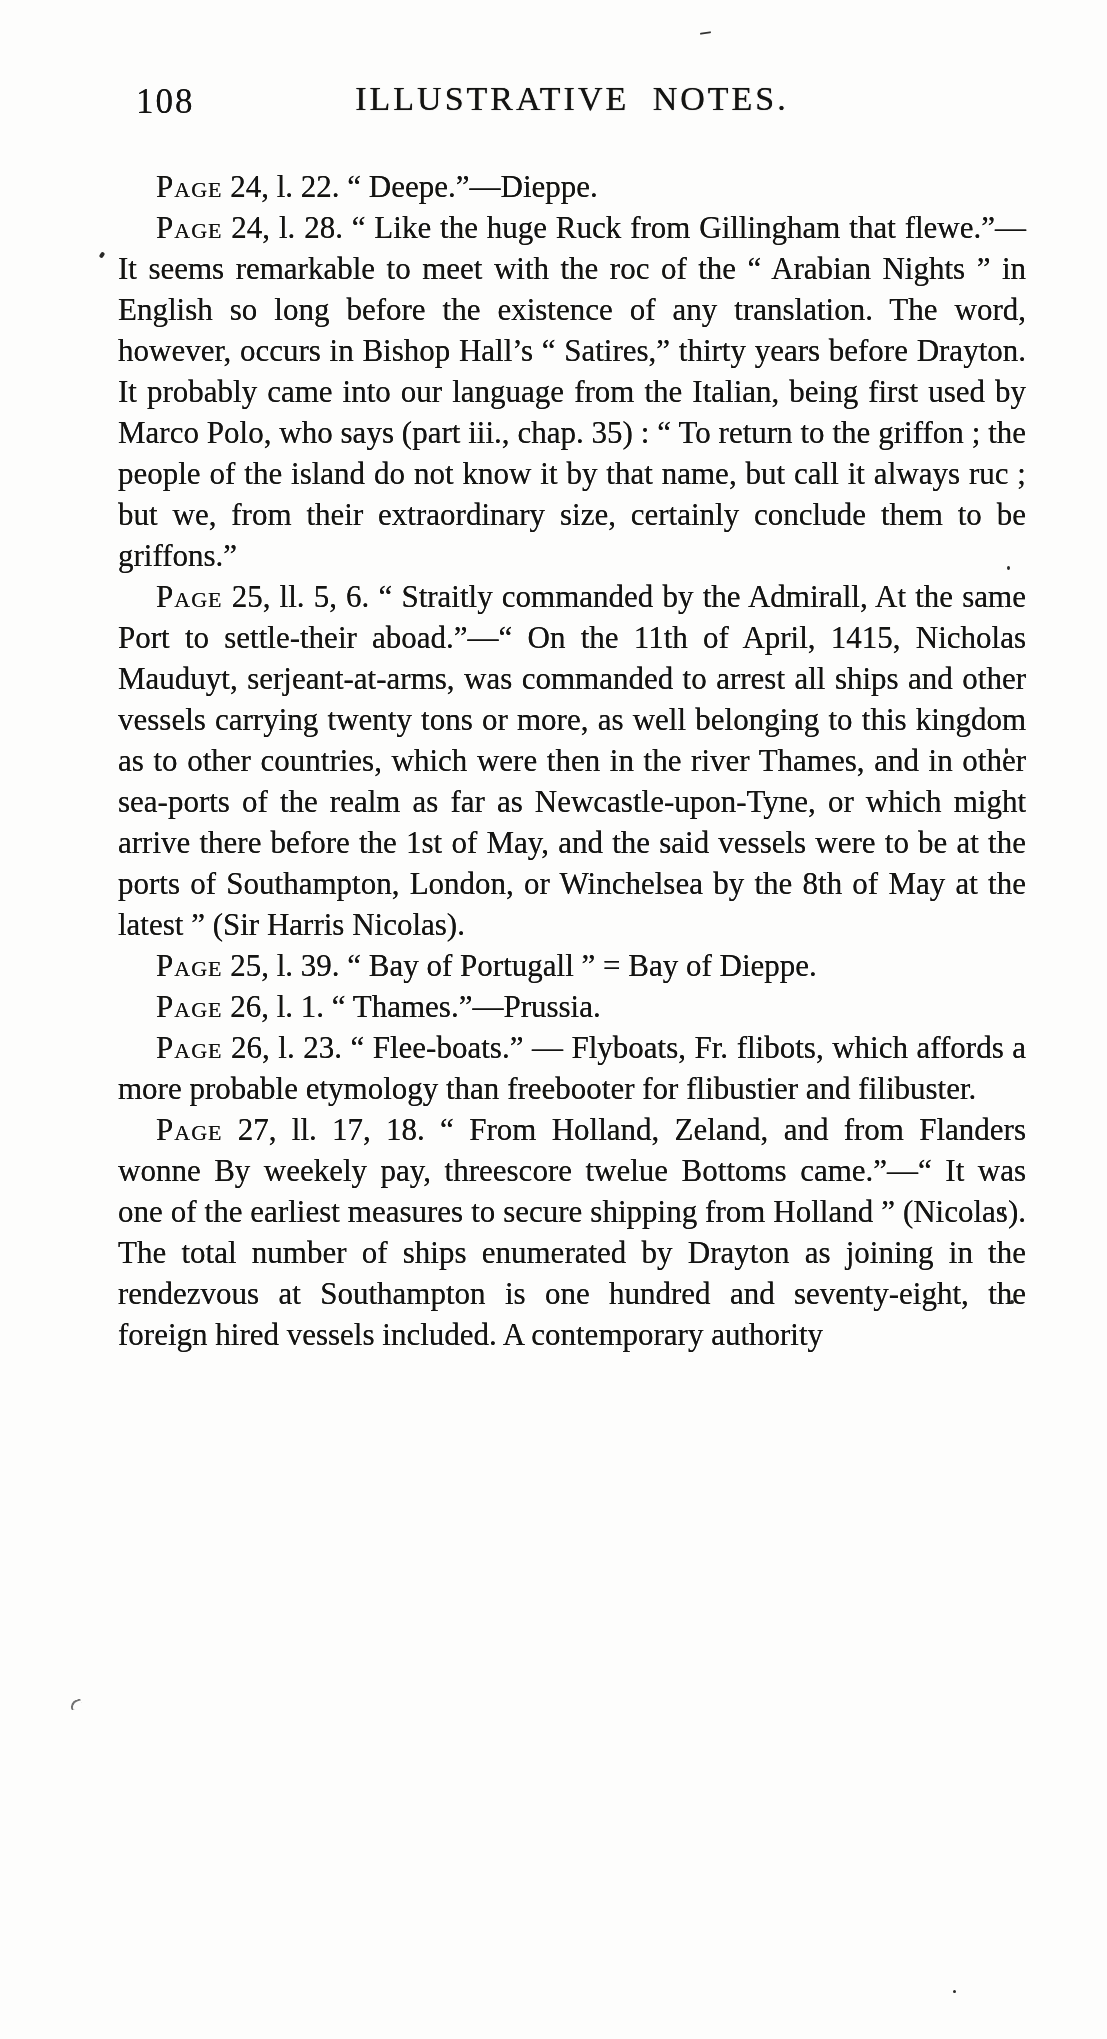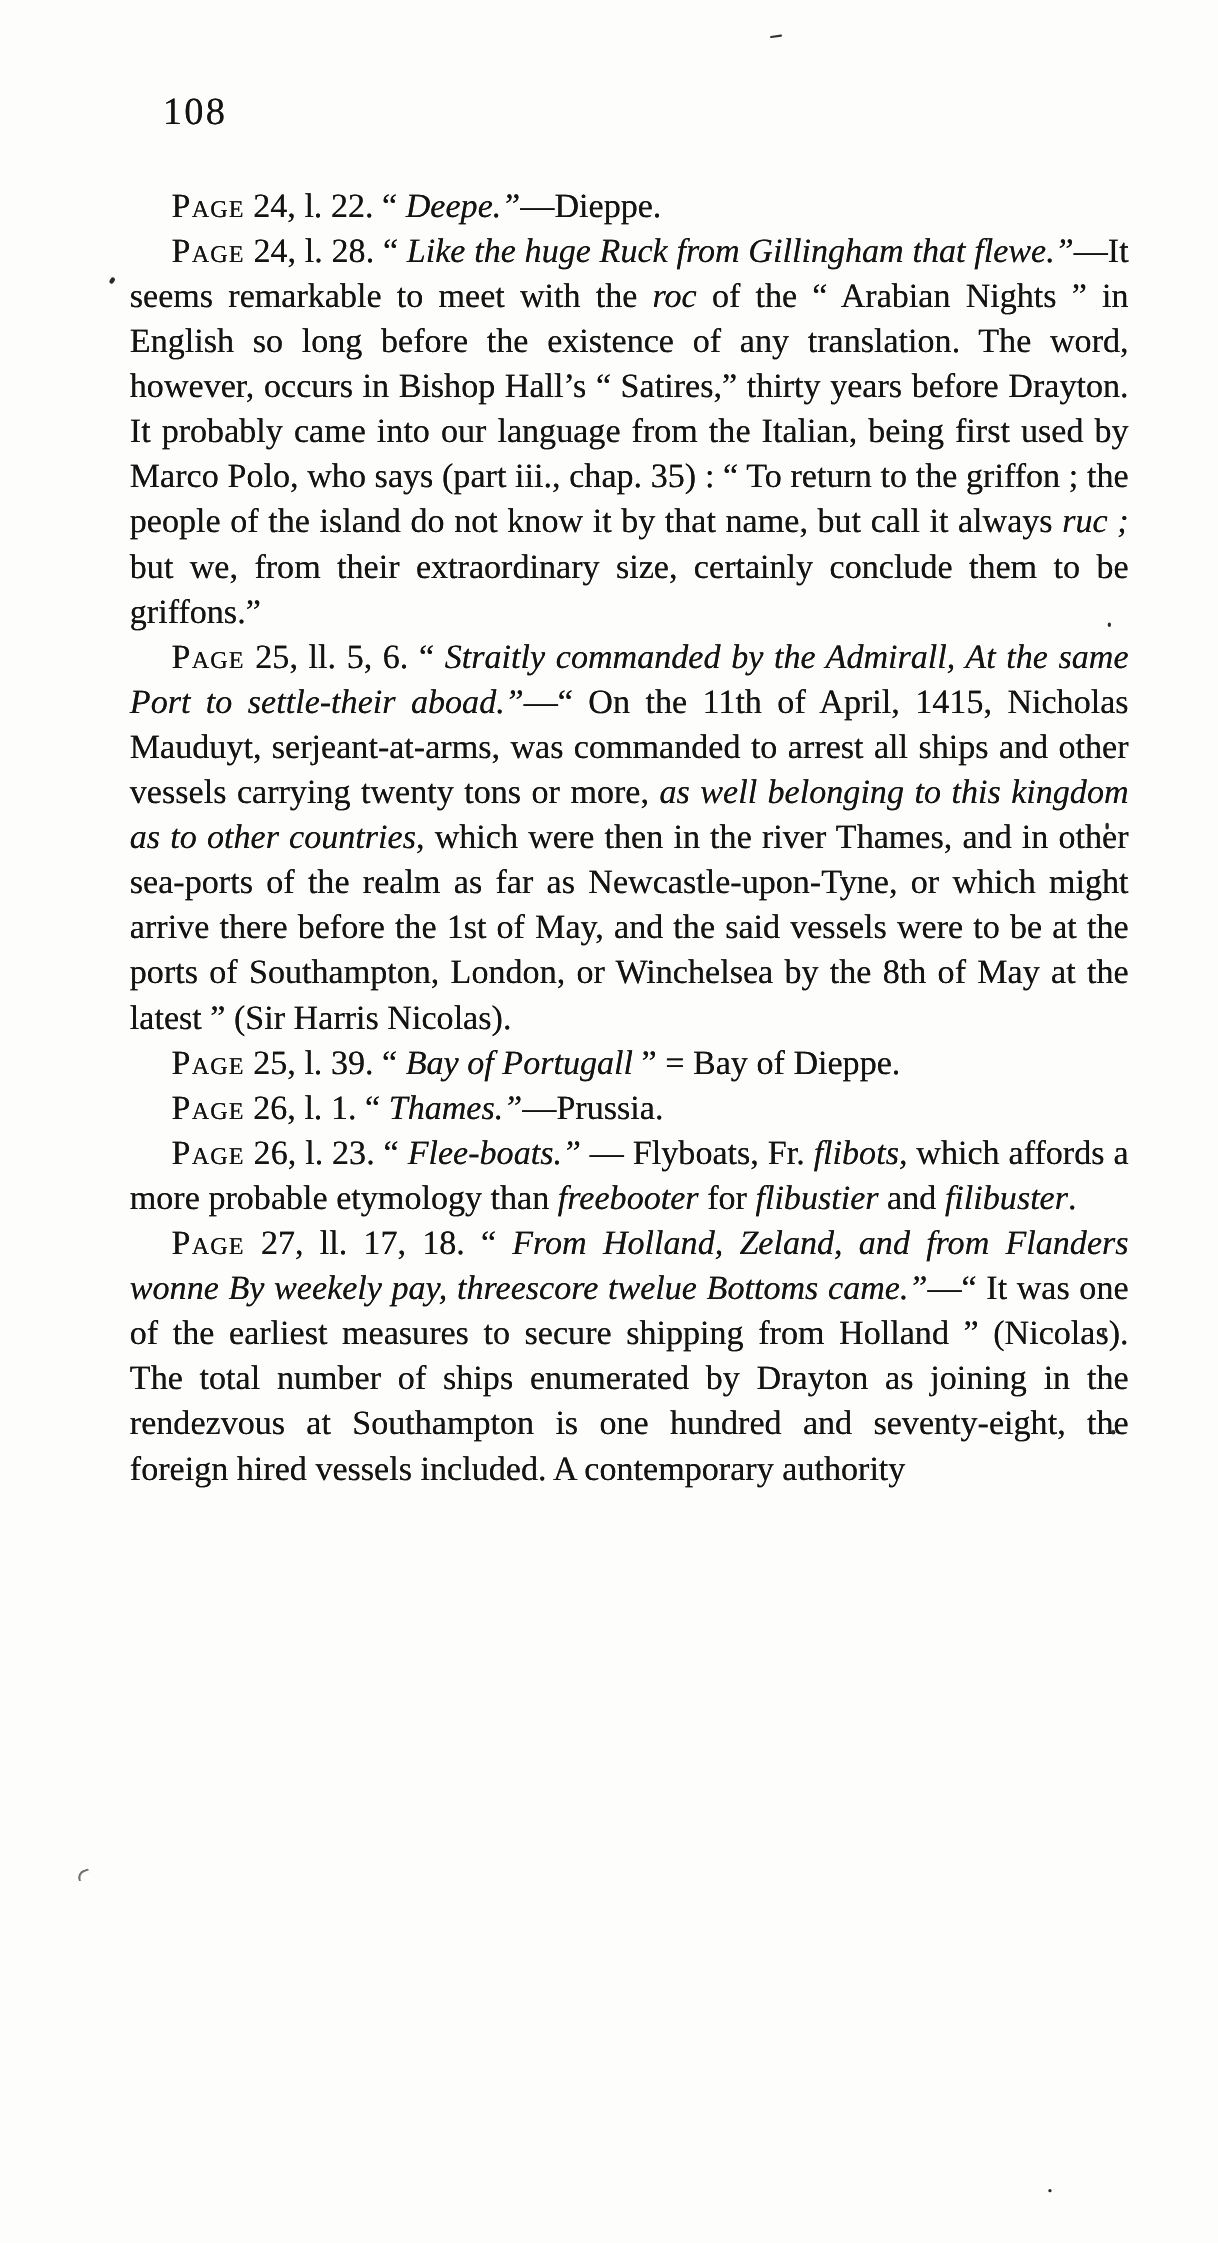--- a/index.html
+++ b/index.html
@@ -19,21 +19,20 @@
   .running-head {
     position: absolute;
     top: 80px; left: 118px; width: 908px; height: 48px;
   }
   .folio {
     position: absolute;
     left: 18px; top: 2px;
     font-size: 35px;
     letter-spacing: 2px;
     text-shadow: 0 0 0.6px rgba(10,10,10,0.85);
-    margin-left: 12px;
   }
   .head-title {
     display: block;
     text-align: center;
     font-size: 34px;
     letter-spacing: 3px;
     word-spacing: 12px;
     text-shadow: 0 0 0.7px rgba(10,10,10,0.9);
     white-space: nowrap;
   }
@@ -41,21 +40,21 @@
     position: absolute;
     top: 166px; left: 118px; width: 908px;
     font-size: 31px;
     line-height: 41px;
     text-align: justify;
   }
   .para {
     text-indent: 38px;
     text-shadow: 0 0 0.6px rgba(12,12,12,0.85);
   }
-  .para .i { font-style: italic; }
+  .para .i { }
   .para .sc { font-variant: small-caps; letter-spacing: 1px; }
   
   .speck {
     position: absolute;
     background: #2a2a28;
     border-radius: 50%;
   }
   .dash-mark {
     position: absolute;
     background: #333;
@@ -72,20 +71,21 @@
     opacity: 0.75;
   }
 </style>
 </head>
 <body>
 
 <div class="scan-page">
 
   <div class="running-head">
     <span class="folio">108</span>
+    <span class="head-title">ILLUSTRATIVE NOTES.</span>
   </div>
 
   <div class="notes-body">
       <p class="para"><span class="sc">Page</span><span> 24, l. 22.  “ </span><span class="i">Deepe.”</span><span>—Dieppe.</span></p>
       <p class="para"><span class="sc">Page</span><span> 24, l. 28.  “ </span><span class="i">Like the huge Ruck from Gillingham that flewe.”</span><span>—It seems remarkable to meet with the </span><span class="i">roc</span><span> of the “ Arabian Nights ” in English so long before the existence of any translation.  The word, however, occurs in Bishop Hall’s “ Satires,” thirty years before Drayton.  It probably came into our language from the Italian, being first used by Marco Polo, who says (part iii., chap. 35) : “ To return to the griffon ;  the people of the island do not know it by that name, but call it always </span><span class="i">ruc ;</span><span> but we, from their extraordinary size, certainly conclude them to be griffons.”</span></p>
       <p class="para"><span class="sc">Page</span><span> 25, ll. 5, 6.  “ </span><span class="i">Straitly commanded by the Admirall, At the same Port to settle-their aboad.”</span><span>—“ On the 11th of April, 1415, Nicholas Mauduyt, serjeant-at-arms, was commanded to arrest all ships and other vessels carrying twenty tons or more, </span><span class="i">as well belonging to this kingdom as to other countries</span><span>, which were then in the river Thames, and in other sea-ports of the realm as far as Newcastle-upon-Tyne, or which might arrive there before the 1st of May, and the said vessels were to be at the ports of Southampton, London, or Winchelsea by the 8th of May at the latest ” (Sir Harris Nicolas).</span></p>
       <p class="para"><span class="sc">Page</span><span> 25, l. 39.  “ </span><span class="i">Bay of Portugall</span><span> ” = Bay of Dieppe.</span></p>
       <p class="para"><span class="sc">Page</span><span> 26, l. 1.  “ </span><span class="i">Thames.”</span><span>—Prussia.</span></p>
       <p class="para"><span class="sc">Page</span><span> 26, l. 23.  “ </span><span class="i">Flee-boats.”</span><span> — Flyboats,  Fr. </span><span class="i">flibots,</span><span> which affords a more probable etymology than </span><span class="i">freebooter</span><span> for </span><span class="i">flibustier</span><span> and </span><span class="i">filibuster</span><span>.</span></p>
       <p class="para"><span class="sc">Page</span><span> 27, ll. 17, 18.  “ </span><span class="i">From Holland, Zeland, and from Flanders wonne By weekely pay, threescore twelue Bottoms came.”</span><span>—“ It was one of the earliest measures to secure shipping from Holland ” (Nicolas).  The total number of ships enumerated by Drayton as joining in the rendezvous at Southampton is one hundred and seventy-eight, the foreign hired vessels included.  A contemporary authority</span></p>

